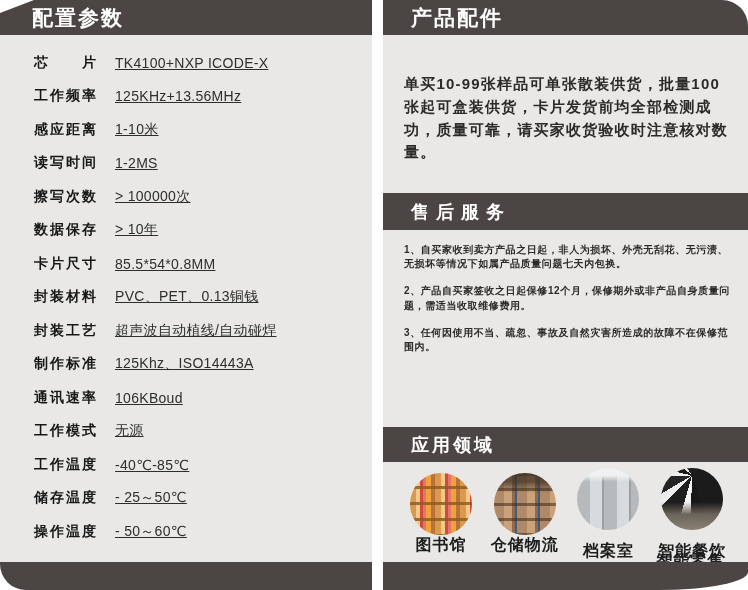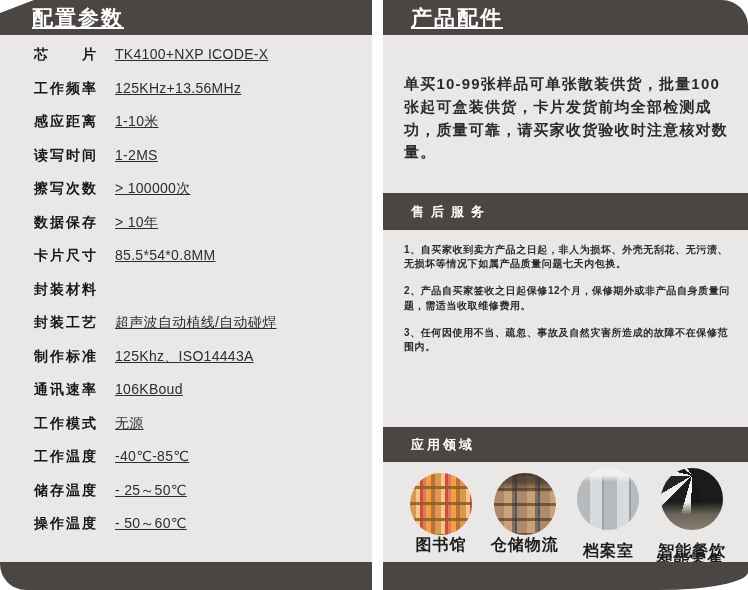--- a/index.html
+++ b/index.html
@@ -6,42 +6,42 @@
   body{font-family:"Liberation Sans","DejaVu Sans",sans-serif;}
   .page{position:relative;width:748px;height:590px;background:#ffffff;overflow:hidden;}
 
   
   .panel{position:absolute;top:0;height:590px;}
   .panel.left{left:0;width:372px;}
   .panel.right{left:383px;width:365px;}
 
   .bar{background:#4b4643;color:#ffffff;}
   .main-bar{position:absolute;top:0;left:0;right:0;height:35px;display:flex;align-items:center;}
-  .main-bar h1{margin:0;font-size:21px;font-weight:bold;letter-spacing:2px;line-height:35px;text-decoration:underline;}
+  .main-bar h1{margin:0;font-size:21px;font-weight:bold;letter-spacing:2px;line-height:35px;}
   .left .main-bar{clip-path:polygon(0 100%,0 13px,34px 0,100% 0,100% 100%);padding-left:32px;}
   .right .main-bar{border-radius:0 26px 0 0;padding-left:28px;}
 
   .content{position:absolute;top:35px;left:0;right:0;height:527px;background:#e9e8e6;box-sizing:border-box;}
 
   .foot{position:absolute;top:562px;height:28px;left:0;right:0;}
   .left .foot{border-bottom-left-radius:26px;}
   .right .foot{border-bottom-right-radius:90px 18px;}
 
   
   .specs{padding:11px 0 0 34px;}
-  .spec-row{display:flex;align-items:flex-start;height:33.5px;}
+  .spec-row{display:flex;align-items:center;height:33.5px;}
   .spec-label{display:inline-block;width:62px;font-size:14px;font-weight:bold;color:#171717;
               text-align:justify;text-align-last:justify;margin-right:19px;flex:none;}
   .spec-value{font-size:14px;color:#2e2e2e;letter-spacing:0.3px;white-space:nowrap;text-decoration:underline;}
 
   
   .acc-body{height:128px;box-sizing:border-box;padding:23px 12px 0 21px;
             font-size:15px;line-height:1.52;letter-spacing:1.2px;color:#2c2b2a;font-weight:600;}
   .section-bar{display:flex;align-items:center;box-sizing:border-box;padding-left:28px;}
-  .section-bar .sec-title{font-size:13px;font-weight:bold;}
+  .section-bar .sec-title{font-size:18px;font-weight:bold;}
   .bar-service{height:37px;}
   .bar-service .sec-title{letter-spacing:7px;}
   .bar-apps{height:35px;}
   .bar-apps .sec-title{letter-spacing:3px;}
 
   .services{height:197px;box-sizing:border-box;padding:13px 10px 0 21px;
             font-size:10px;line-height:1.42;letter-spacing:0.6px;color:#2c2b2a;font-weight:600;}
   .services p{margin:0 0 13px 0;}
 
   .apps{height:130px;box-sizing:border-box;display:flex;justify-content:space-between;
@@ -116,20 +116,21 @@
       <div class="spec-row">
           <span class="spec-label">数据保存</span>
           <span class="spec-value">&gt; 10年</span>
         </div>
       <div class="spec-row">
           <span class="spec-label">卡片尺寸</span>
           <span class="spec-value">85.5*54*0.8MM</span>
         </div>
       <div class="spec-row">
           <span class="spec-label">封装材料</span>
+          <span class="spec-value">PVC、PET、0.13铜钱</span>
         </div>
       <div class="spec-row">
           <span class="spec-label">封装工艺</span>
           <span class="spec-value">超声波自动植线/自动碰焊</span>
         </div>
       <div class="spec-row">
           <span class="spec-label">制作标准</span>
           <span class="spec-value">125Khz、ISO14443A</span>
         </div>
       <div class="spec-row">

